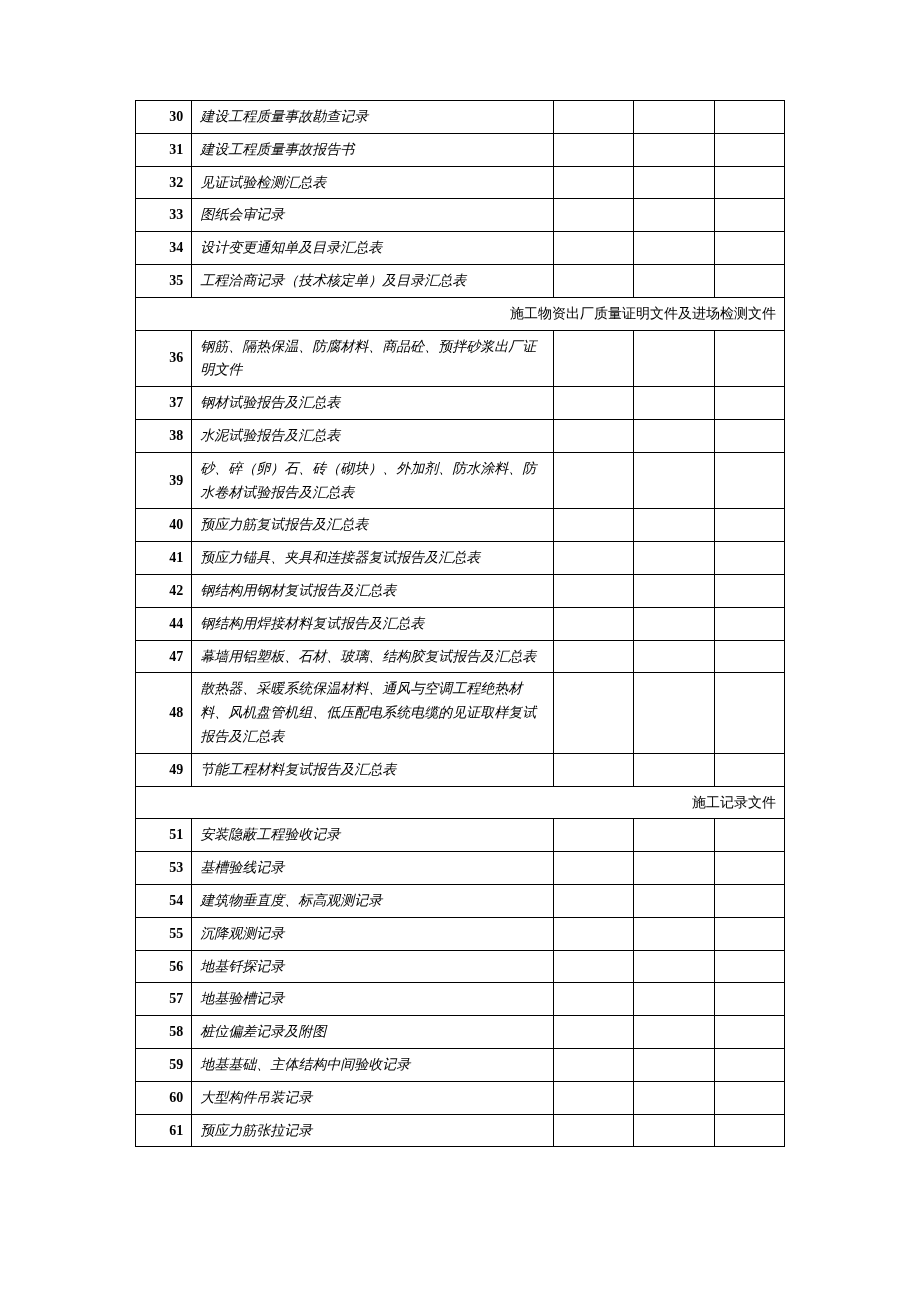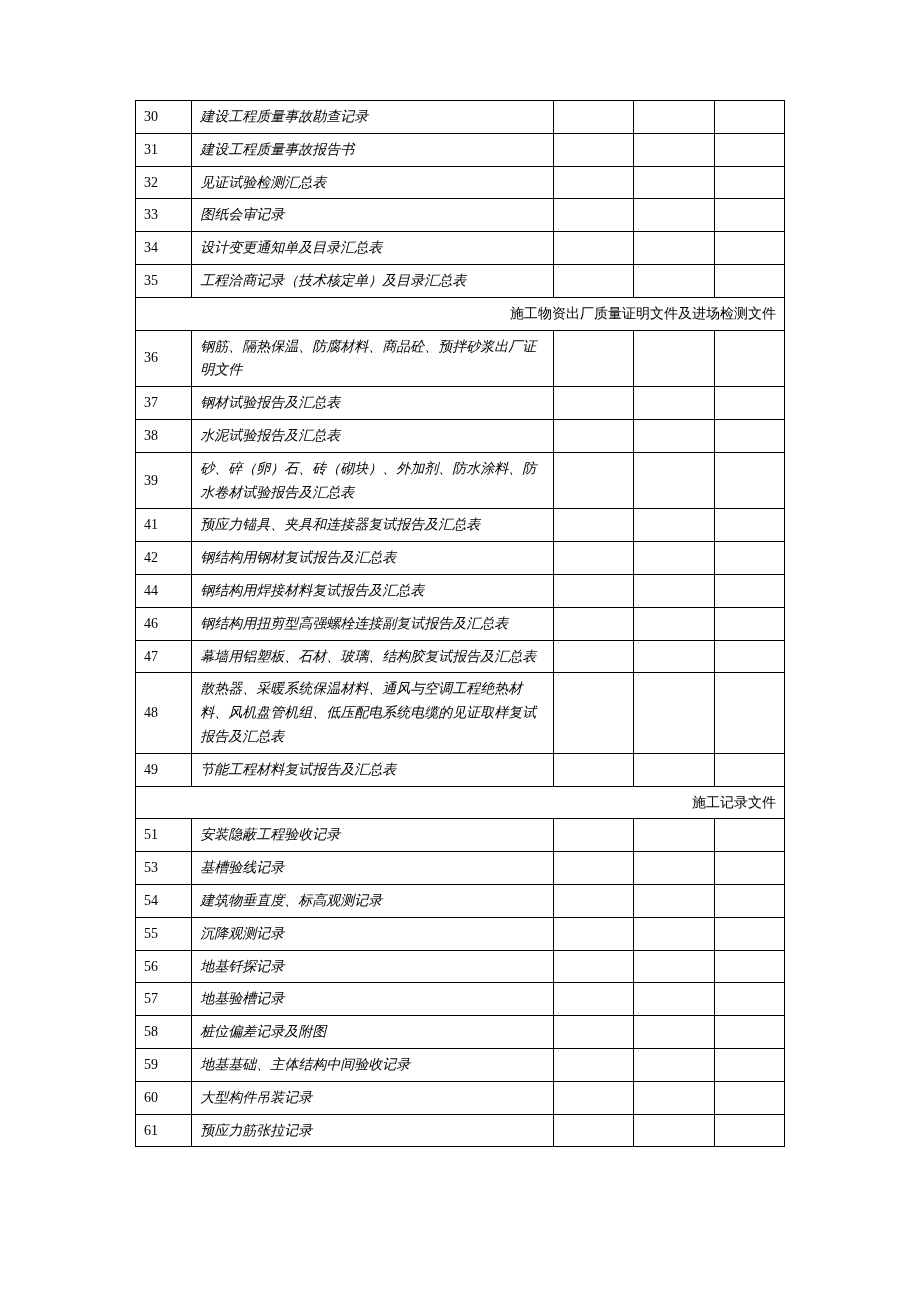--- a/index.html
+++ b/index.html
@@ -16,21 +16,22 @@
       width: 100%;
     }
     td {
       border: 1px solid #000;
       padding: 4px 8px;
       vertical-align: middle;
       line-height: 1.7;
     }
     td.num {
       width: 56px;
-      text-align: left;
+      text-align: right;
+      font-weight: bold;
     }
     td.desc {
       width: 360px;
       text-align: left;
       font-style: italic;
     }
     td.c3 { width: 80px; }
     td.c4 { width: 80px; }
     td.c5 { width: 70px; }
     td.section {
@@ -109,43 +110,43 @@
         <td class="c5"></td>
       </tr>
       <tr>
         <td class="num">39</td>
         <td class="desc">砂、碎（卵）石、砖（砌块）、外加剂、防水涂料、防水卷材试验报告及汇总表</td>
         <td class="c3"></td>
         <td class="c4"></td>
         <td class="c5"></td>
       </tr>
       <tr>
+        <td class="num">40</td>
+        <td class="desc">预应力筋复试报告及汇总表</td>
+        <td class="c3"></td>
+        <td class="c4"></td>
+        <td class="c5"></td>
+      </tr>
+      <tr>
         <td class="num">41</td>
         <td class="desc">预应力锚具、夹具和连接器复试报告及汇总表</td>
         <td class="c3"></td>
         <td class="c4"></td>
         <td class="c5"></td>
       </tr>
       <tr>
         <td class="num">42</td>
         <td class="desc">钢结构用钢材复试报告及汇总表</td>
         <td class="c3"></td>
         <td class="c4"></td>
         <td class="c5"></td>
       </tr>
       <tr>
         <td class="num">44</td>
         <td class="desc">钢结构用焊接材料复试报告及汇总表</td>
-        <td class="c3"></td>
-        <td class="c4"></td>
-        <td class="c5"></td>
-      </tr>
-      <tr>
-        <td class="num">46</td>
-        <td class="desc">钢结构用扭剪型高强螺栓连接副复试报告及汇总表</td>
         <td class="c3"></td>
         <td class="c4"></td>
         <td class="c5"></td>
       </tr>
       <tr>
         <td class="num">47</td>
         <td class="desc">幕墙用铝塑板、石材、玻璃、结构胶复试报告及汇总表</td>
         <td class="c3"></td>
         <td class="c4"></td>
         <td class="c5"></td>

